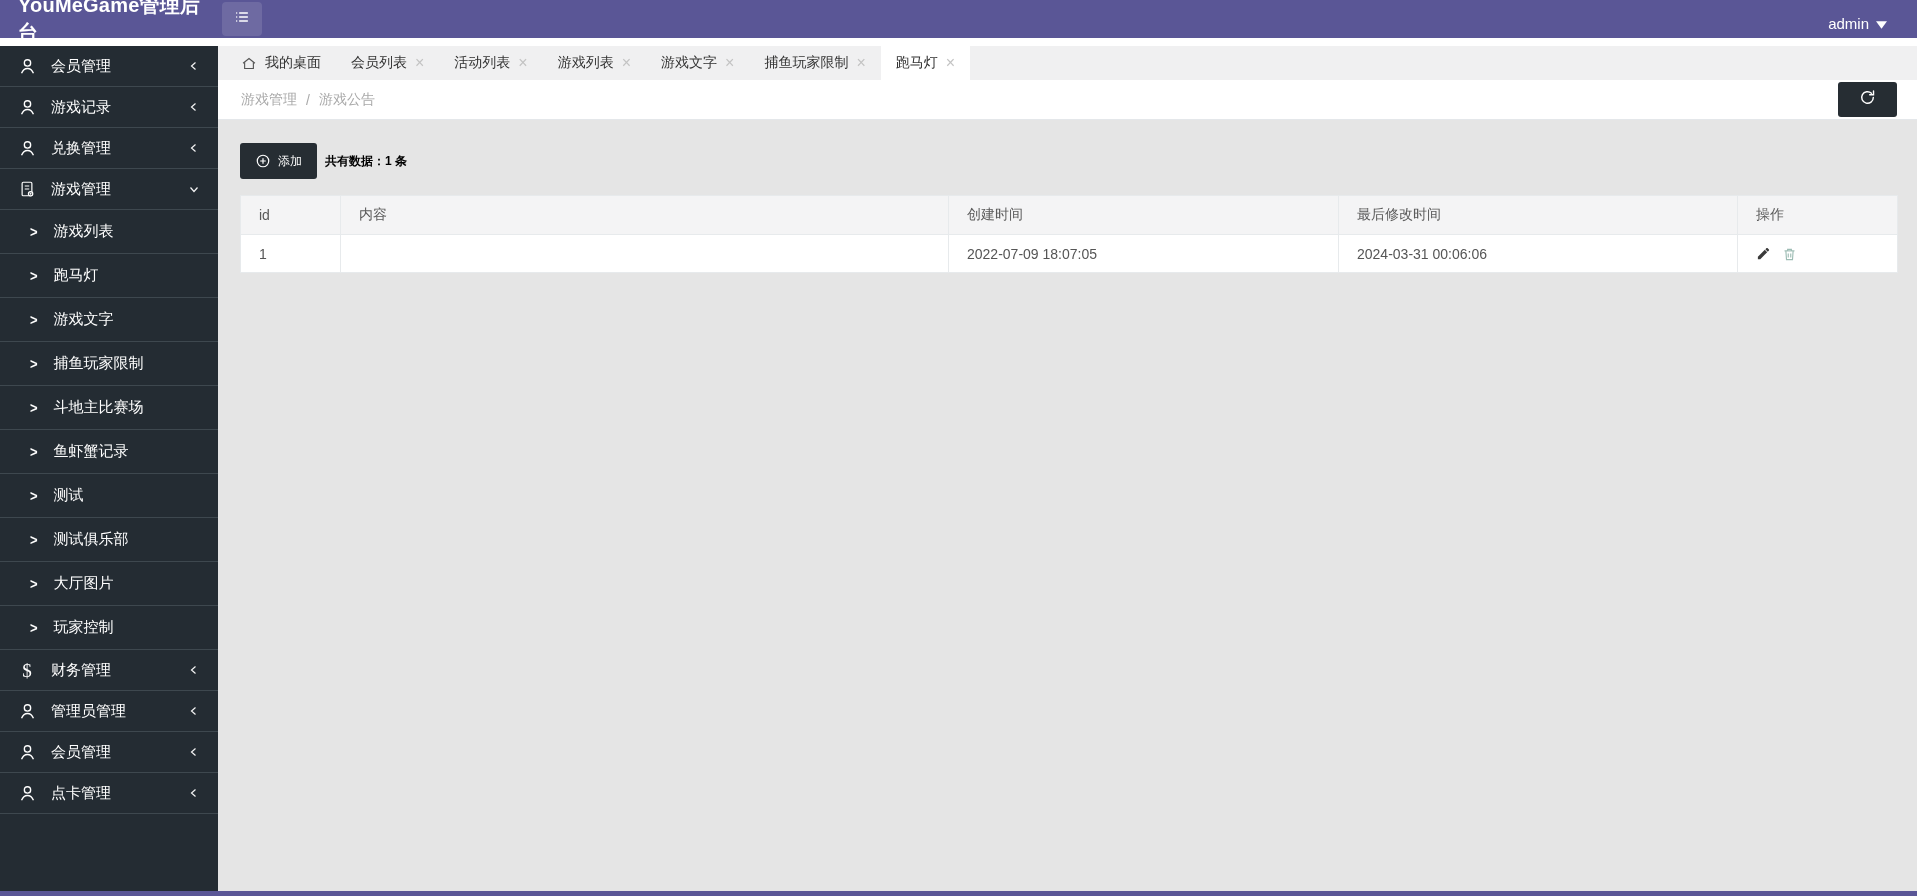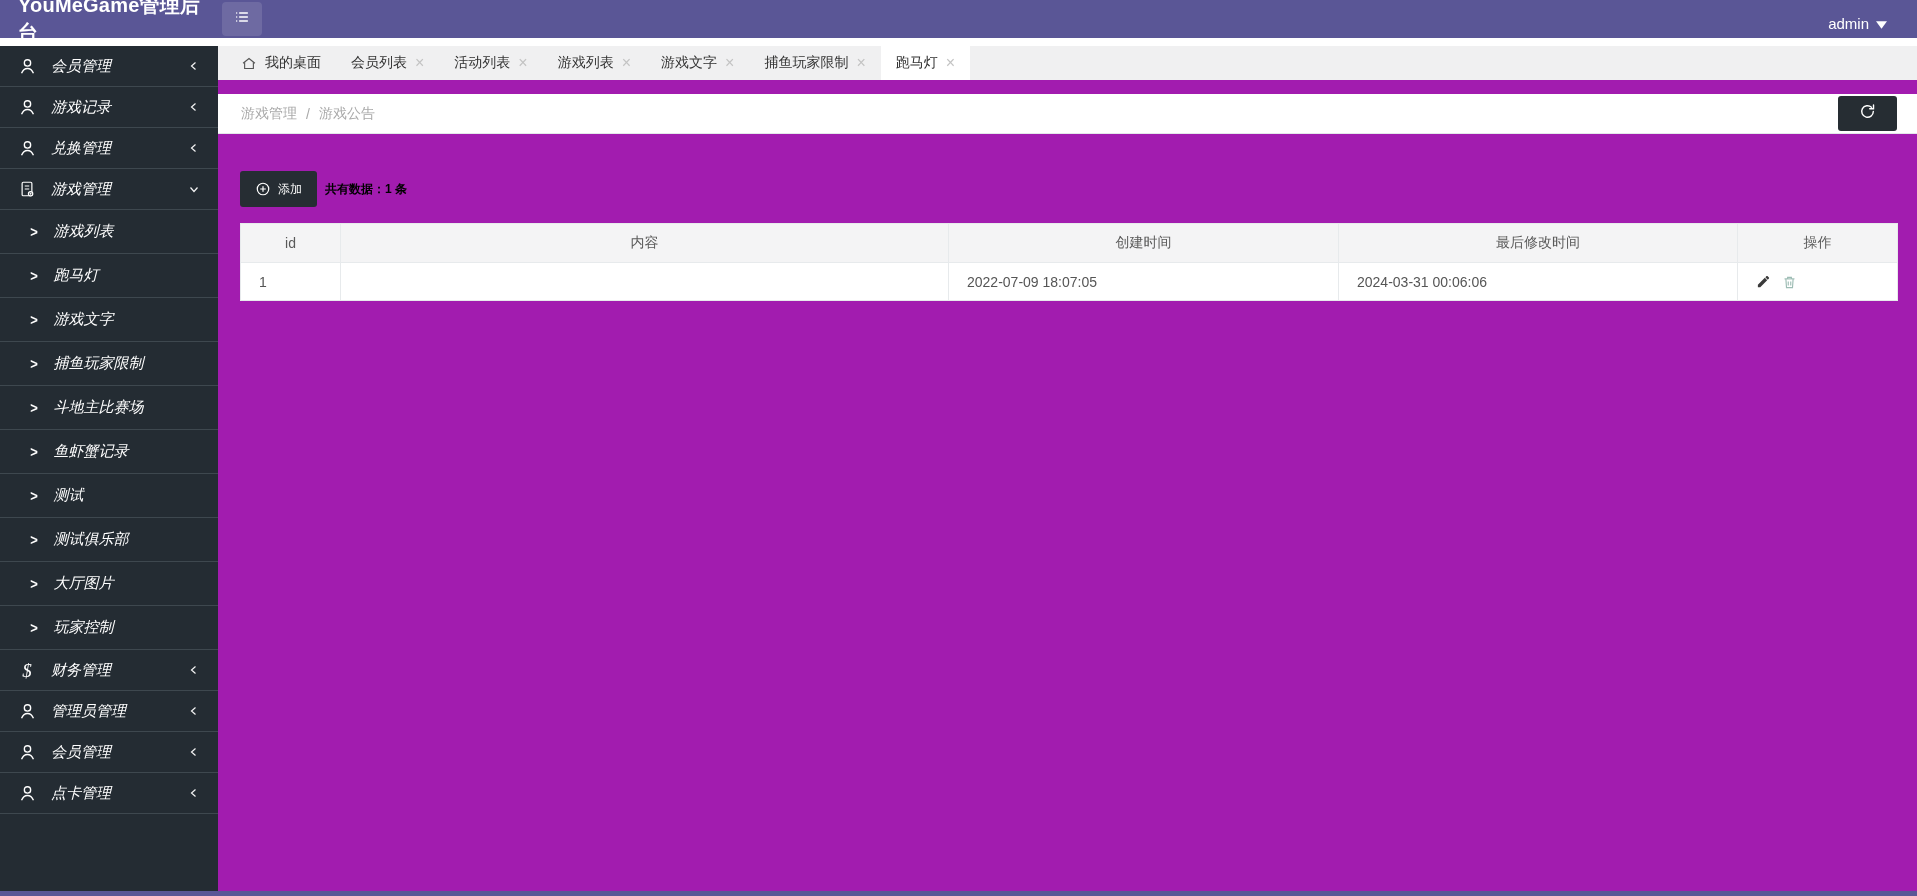--- a/index.html
+++ b/index.html
@@ -19,36 +19,36 @@
   }
   .brand{ width:218px; padding-left:18px; font-size:20px; font-weight:bold; letter-spacing:.2px; }
   .hamburger{
     width:40px; height:34px; margin-left:4px; background:rgba(255,255,255,0.12);
     border-radius:4px; display:flex; align-items:center; justify-content:center; cursor:pointer;
   }
   .user-menu{ margin-left:auto; margin-right:30px; display:flex; align-items:center; gap:7px; font-size:15px; cursor:pointer;margin-top:8px; }
   
   .sidebar{
     position:absolute; top:46px; left:0; width:218px; height:845px;
-    background:var(--sidebar-dark); overflow:hidden;font-style:italic;
+    background:var(--sidebar-dark); overflow:hidden;
   }
   .nav-item{
     height:41px; display:flex; align-items:center; padding:0 18px 0 16px;
     border-bottom:1px solid var(--sidebar-border); color:#fff; font-size:15px; cursor:pointer;
   }
   .nav-icon{ width:22px; display:flex; justify-content:center; margin-right:13px; }
   .nav-label{ flex:1; }
   .nav-chevron{ display:flex; align-items:center; opacity:.95; }
   .sub-item{
     height:44px; display:flex; align-items:center; padding-left:30px;
     border-bottom:1px solid var(--sidebar-border); color:#fff; font-size:15px; cursor:pointer;
   }
   .sub-arrow{ margin-right:16px; font-size:13px; font-weight:bold; transform:scaleY(1.15); }
   
-  .main{ position:absolute; top:46px; left:218px; right:0; bottom:5px; background:#a21caf; display:flex; flex-direction:column;gap:14px; }
+  .main{ position:absolute; top:46px; left:218px; right:0; bottom:5px; background:#e5e5e5; display:flex; flex-direction:column; }
   .tabbar{ height:34px; background:#f0f0f1; display:flex; align-items:stretch; padding-left:8px; flex:0 0 auto; }
   .tab{ display:flex; align-items:center; gap:8px; padding:0 15px; font-size:14px; color:#333; cursor:pointer; }
   .tab.active{ background:#fff; }
   .tab-close{ color:#c3c3c3; font-size:16px; line-height:1; cursor:pointer; }
   .tab-home{ display:flex; align-items:center; }
   .breadcrumb-bar{
     height:40px; flex:0 0 auto; background:#fff; border-bottom:1px solid #e4e7ea;
     display:flex; align-items:center; padding-left:23px; position:relative;
   }
   .breadcrumb{ display:flex; align-items:center; gap:9px; font-size:14px; color:#a9a9a9; }
@@ -59,21 +59,21 @@
   }
   .content{ flex:1; padding:23px 20px 0 22px; }
   .toolbar{ display:flex; align-items:center; margin-bottom:16px; }
   .add-button{
     height:36px; padding:0 15px; background:var(--button-dark); color:#fff; border:none; border-radius:3px;
     display:flex; align-items:center; gap:7px; font-size:12px; cursor:pointer; font-family:inherit;
   }
   .count-text{ margin-left:8px; font-size:12px; font-weight:700; color:#000;text-align:right; }
   table.data-table{ width:1657px; border-collapse:collapse; table-layout:fixed; font-size:14px; }
   .data-table th{
-    background:#f4f4f5; color:#5a5a5a; font-weight:normal; text-align:center;
+    background:#f4f4f5; color:#5a5a5a; font-weight:normal; text-align:left;
     padding:10px 18px; border:1px solid var(--table-border); height:37px;
   }
   .data-table td{
     background:#fff; color:#555; text-align:left;
     padding:10px 18px; border:1px solid var(--table-border); height:38px;
   }
   .actions{ display:flex; align-items:center; gap:11px; }
   .icon-btn{ display:flex; align-items:center; cursor:pointer; background:none; border:none; padding:0; }
   
   .footer-strip{ position:absolute; left:0; bottom:0; width:100%; height:5px; background:var(--header-purple); }

